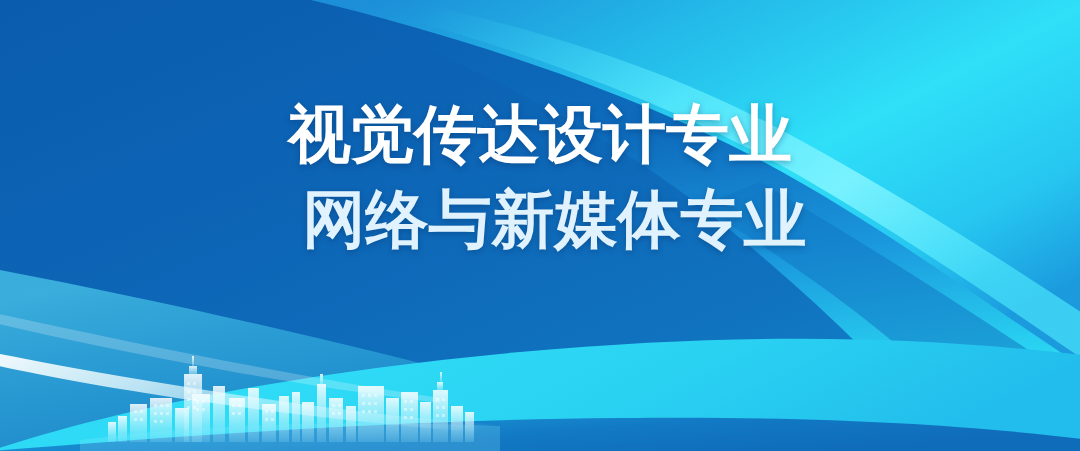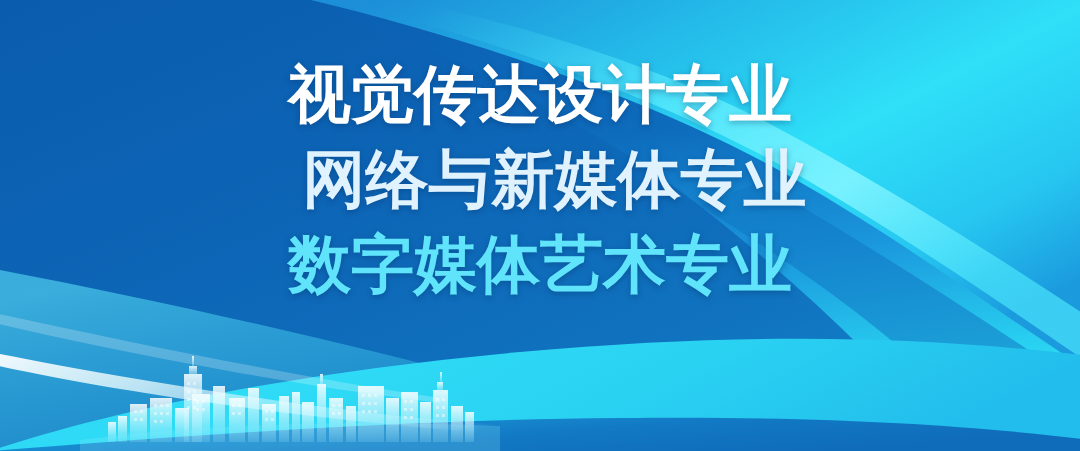--- a/index.html
+++ b/index.html
@@ -32,21 +32,21 @@
   #title-block {
     position: absolute;
     left: 0;
     top: 0;
     width: 1080px;
     height: 451px;
     display: flex;
     flex-direction: column;
     align-items: center;
     justify-content: flex-start;
-    padding-top: 52px;
+    padding-top: 92px;
     box-sizing: border-box;
     pointer-events: none;
   }
 
   .title-line {
     font-size: 63px;
     line-height: 85px;
     letter-spacing: 0px;
     font-weight: 700;
     white-space: nowrap;
@@ -262,16 +262,15 @@
           <rect x="338" y="412" width="3" height="3"></rect>
       </g>
 
       <path d="M 80,440 C 200,424 340,420 500,426 L 500,451 L 80,451 Z" fill="#8fefff" opacity="0.22"></path>
     </g>
   </svg>
 
   <div id="title-block">
     <div class="title-line line-1">视觉传达设计专业</div>
     <div class="title-line line-2">网络与新媒体专业</div>
-    <div class="title-line line-3">数字媒体艺术专业</div>
   </div>
 
 </div>
 
 </body></html>

